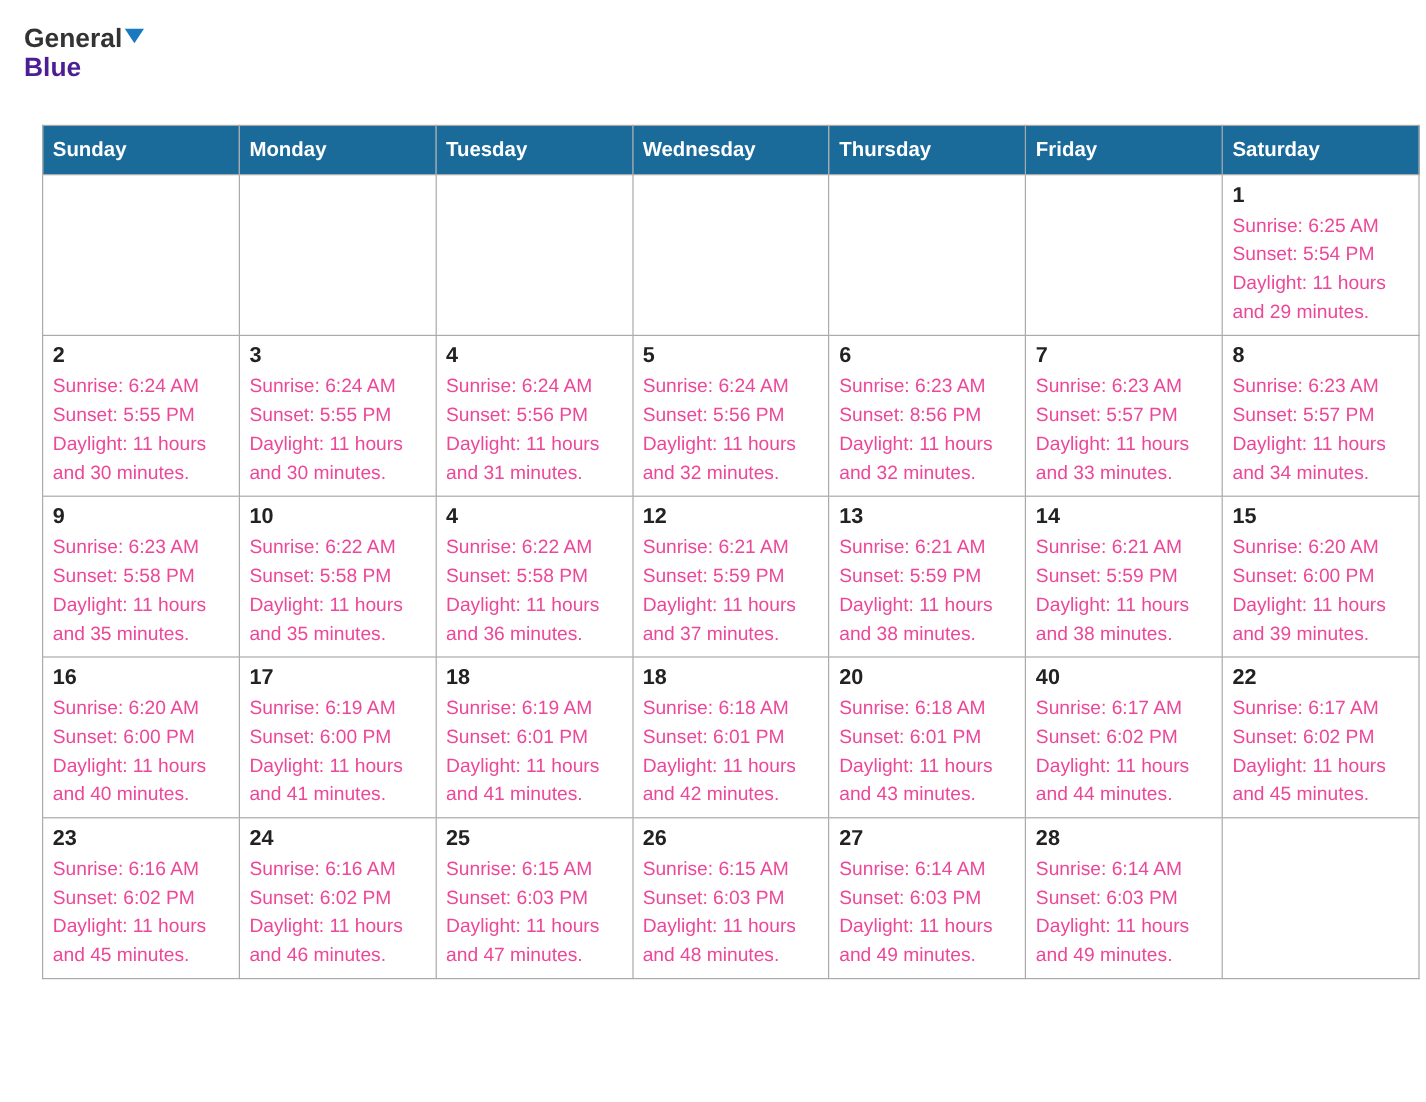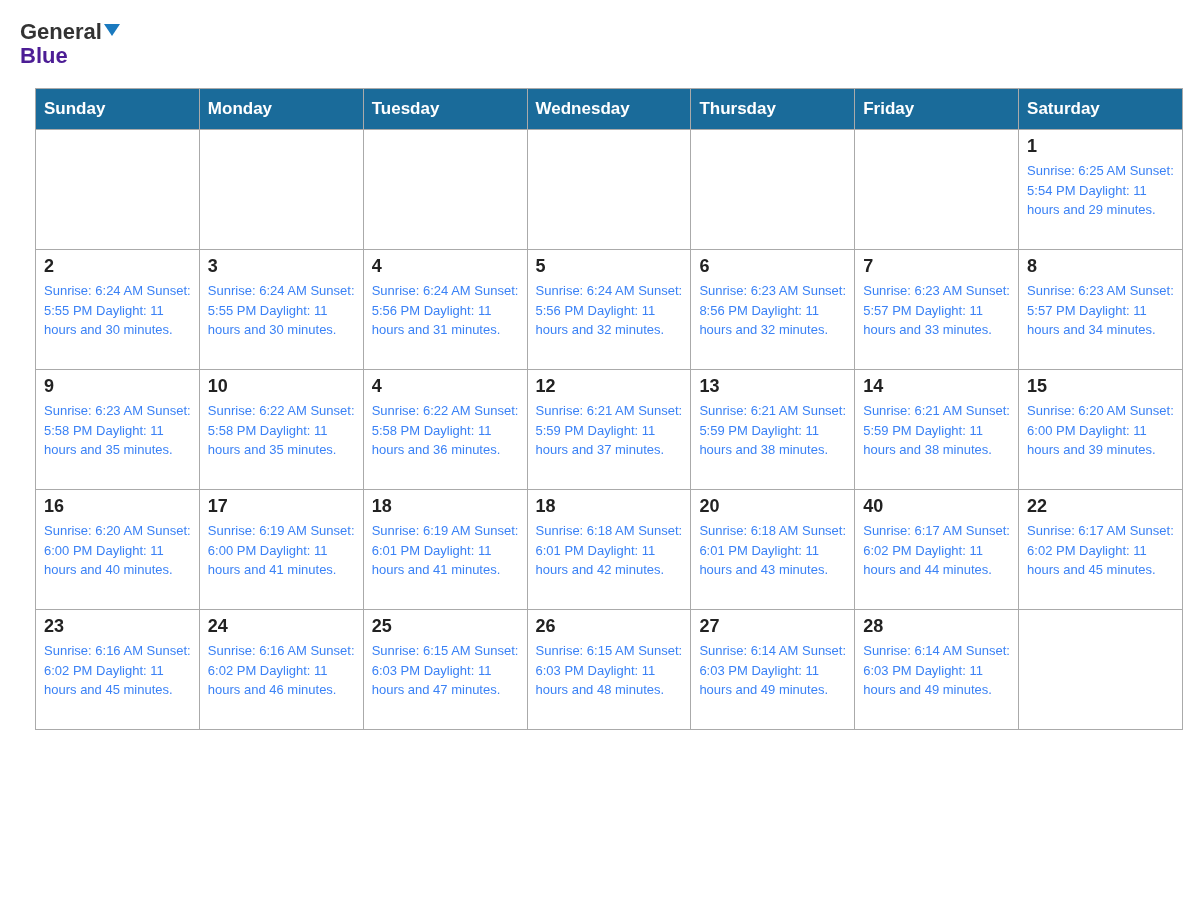--- a/index.html
+++ b/index.html
@@ -7,21 +7,21 @@
       font-family: Arial, sans-serif;
       background: #fff;
       padding: 20px;
       width: 1188px;
       min-height: 918px;
     }
     .header {
       display: flex;
       justify-content: space-between;
       align-items: flex-start;
-      margin-bottom: 20px;
+      margin-bottom: 36px;
     }
     .logo {
       display: flex;
       flex-direction: column;
       align-items: flex-start;
     }
     .logo-text {
       font-size: 22px;
       font-weight: bold;
       color: #333;
@@ -78,22 +78,22 @@
       width: 14.28%;
       height: 120px;
     }
     .day-number {
       font-size: 18px;
       font-weight: bold;
       color: #222;
       margin-bottom: 4px;
     }
     .day-info {
-      font-size: 13px;
-      color: #3b82f6;
+      font-size: 16px;
+      color: #ec4899;
       line-height: 1.5;
     }
     .empty-cell {
       background: #f9f9f9;
     }
     .week-row td {
       background: #fff;
     }
   </style>
 </head>

